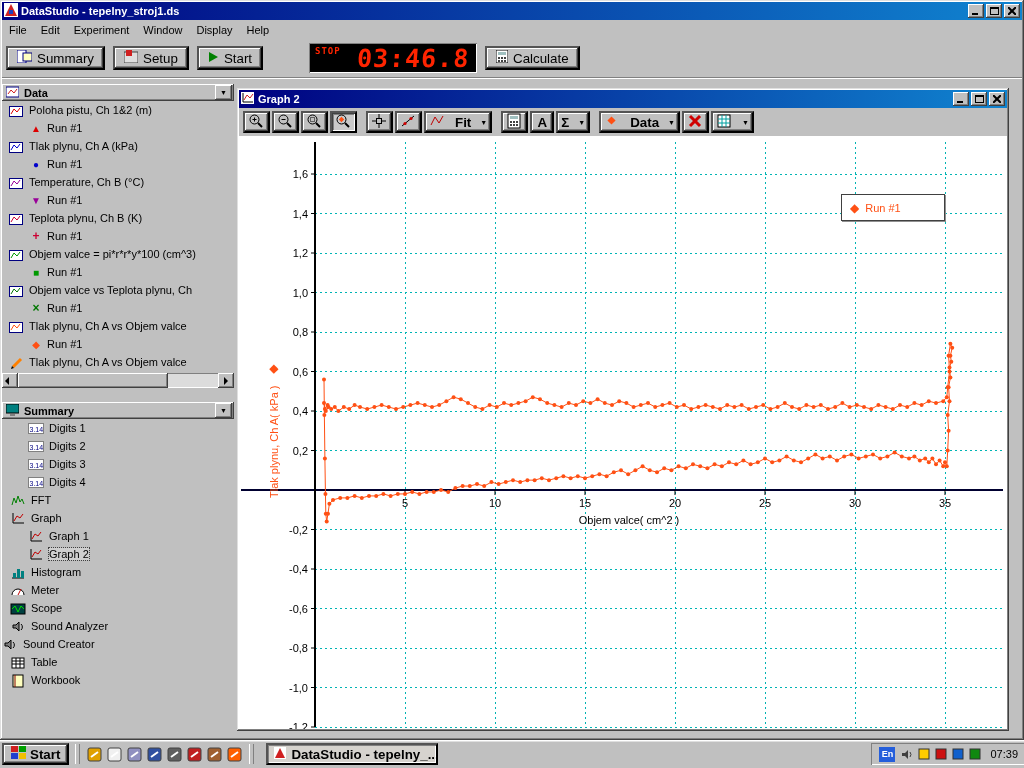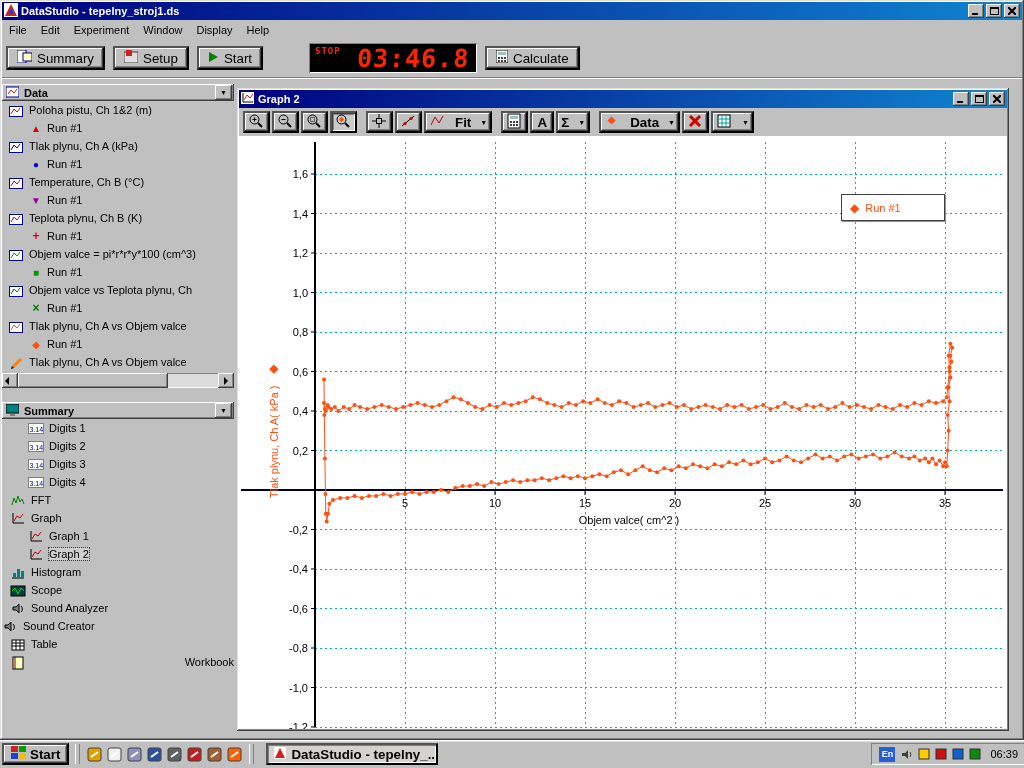--- a/index.html
+++ b/index.html
@@ -372,20 +372,29 @@
                 <rect x="3" y="8" width="3" height="5" fill="#008080"></rect>
                 <rect x="7" y="4" width="3" height="9" fill="#008080"></rect>
                 <rect x="11" y="6" width="3" height="7" fill="#008080"></rect>
               </svg>
             </span>
             <span class="lbl">Histogram</span>
           </div>
           <div class="trow" style="padding-left: 8px;">
             <span class="tic">
               <svg width="16" height="15" viewBox="0 0 16 15">
+                <path d="M2,12 A6,6 0 0 1 14,12" fill="#fff" stroke="#000"></path>
+                <line x1="8" y1="12" x2="11" y2="6" stroke="#c00000"></line>
+              </svg>
+            </span>
+            <span class="lbl">Meter</span>
+          </div>
+          <div class="trow" style="padding-left: 8px;">
+            <span class="tic">
+              <svg width="16" height="15" viewBox="0 0 16 15">
                 <rect x="1" y="3" width="14" height="10" fill="#004040" stroke="#000"></rect>
                 <polyline points="2,8 5,5 8,11 11,5 14,8" stroke="#00e000" fill="none"></polyline>
               </svg>
             </span>
             <span class="lbl">Scope</span>
           </div>
           <div class="trow" style="padding-left: 8px;">
             <span class="tic">
               <svg width="16" height="15" viewBox="0 0 16 15">
                 <polygon points="3,6 6,6 9,3 9,12 6,9 3,9" fill="#808080" stroke="#000"></polygon>
@@ -408,21 +417,21 @@
               <svg width="16" height="15" viewBox="0 0 16 15">
                 <rect x="2" y="3" width="12" height="10" fill="#fff" stroke="#000"></rect>
                 <line x1="2" y1="6" x2="14" y2="6" stroke="#000"></line>
                 <line x1="2" y1="9" x2="14" y2="9" stroke="#000"></line>
                 <line x1="6" y1="3" x2="6" y2="13" stroke="#000"></line>
                 <line x1="10" y1="3" x2="10" y2="13" stroke="#000"></line>
               </svg>
             </span>
             <span class="lbl">Table</span>
           </div>
-          <div class="trow" style="padding-left: 8px; justify-content: space-between;">
+          <div class="trow" style="padding-left: 8px;">
             <span class="tic">
               <svg width="16" height="15" viewBox="0 0 16 15">
                 <rect x="3" y="2" width="10" height="12" fill="#ffffc0" stroke="#000"></rect>
                 <line x1="5" y1="2" x2="5" y2="14" stroke="#800000"></line>
               </svg>
             </span>
             <span class="lbl">Workbook</span>
           </div>
         </div>
     </div>
@@ -932,17 +941,17 @@
             <svg width="12" height="12">
               <rect x="1" y="1" width="10" height="10" fill="#1060cc" stroke="#303030"></rect>
             </svg>
           </span>
           <span class="tray-ic">
             <svg width="12" height="12">
               <rect x="1" y="1" width="10" height="10" fill="#108810" stroke="#303030"></rect>
             </svg>
           </span>
         </span>
-      <span class="clock">06:39</span>
+      <span class="clock">07:39</span>
     </span>
   </div>
 
 </div>
 
 </body></html>

